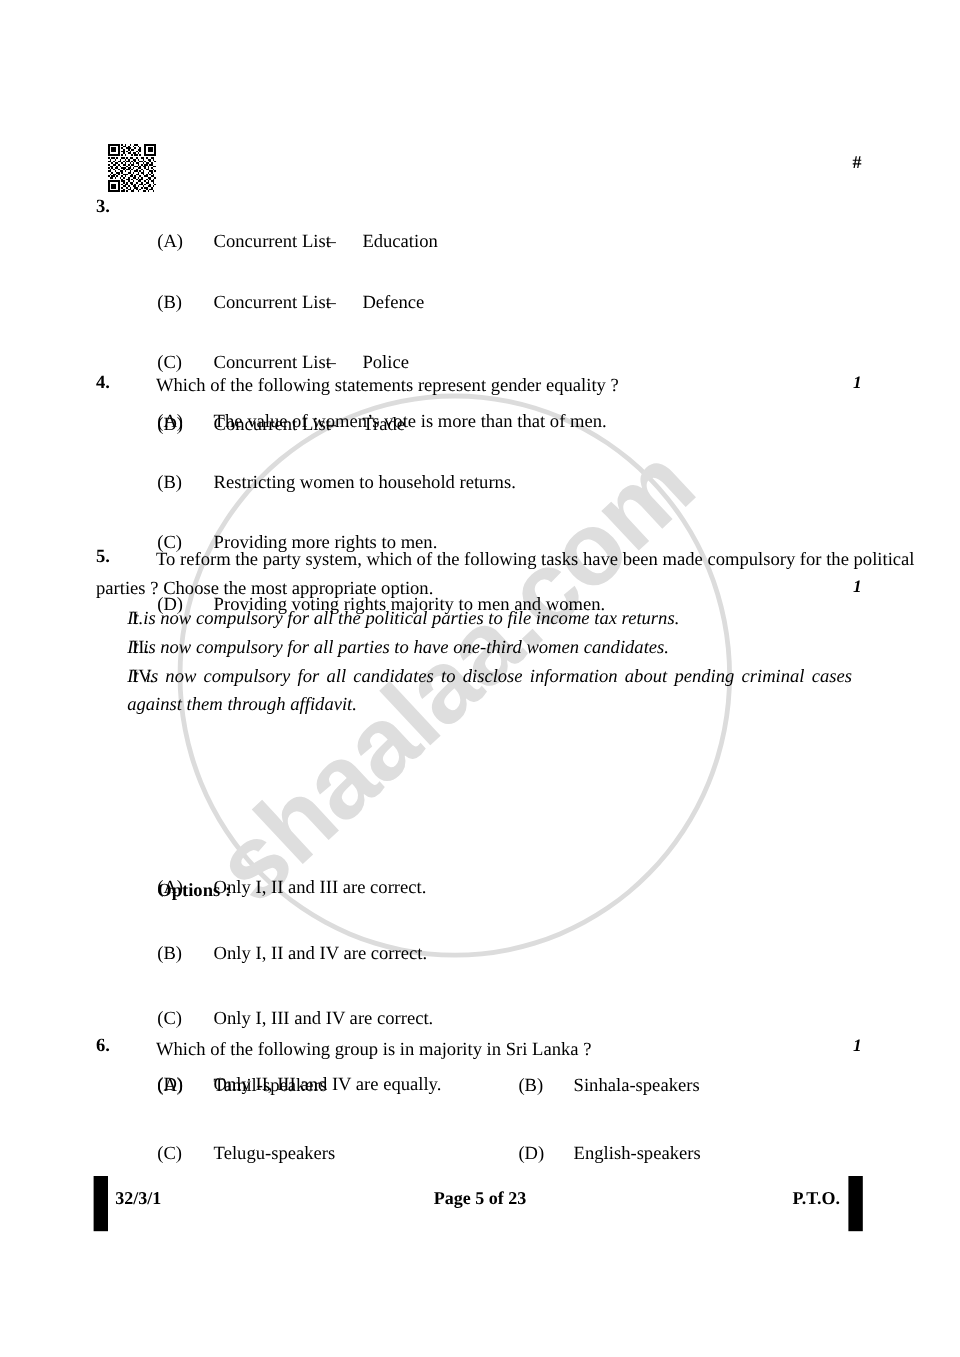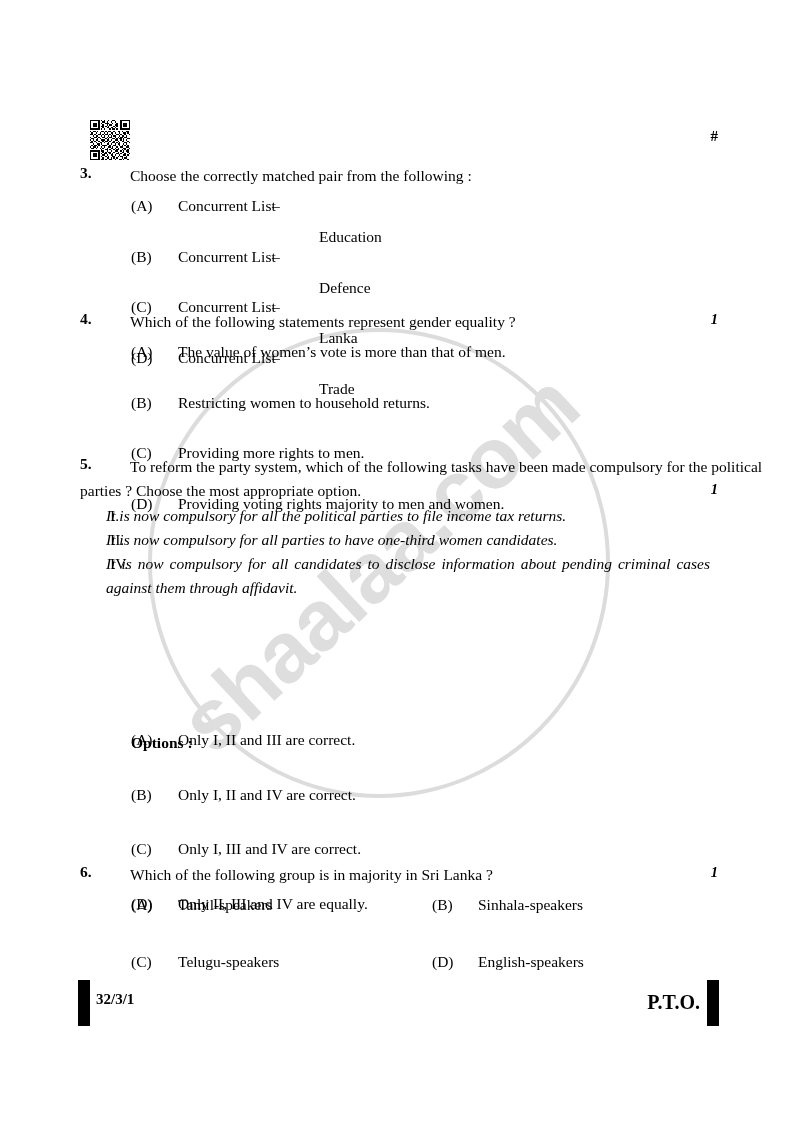--- a/index.html
+++ b/index.html
@@ -134,23 +134,22 @@
     top: 0;
     white-space: nowrap;
   }
   .opt-dash {
     position: absolute;
     left: 272px;
     top: 0;
   }
   .opt-val {
     position: absolute;
-    left: 319px;
+    left: 302px;
     top: 0;
-    margin-top: 31px;
   }
   
   .opt-label.col2 { left: 432px; }
   .opt-text.col2  { left: 478px; }
 
   
   .stmt {
     position: relative;
     font-size: 15.5px;
     line-height: 24px;
@@ -210,21 +209,21 @@
     text-align: center;
     font-size: 15px;
     font-weight: 700;
   }
   .foot-pto {
     position: absolute;
     left: 640px;
     top: 13px;
     width: 60px;
     text-align: right;
-    font-size: 20px;
+    font-size: 15px;
     font-weight: 700;
   }
 </style>
 </head>
 <body>
 
 <div id="watermark">
   <div class="wm-circle"></div>
   <div class="wm-text">shaalaa.com</div>
 </div>
@@ -472,40 +471,39 @@
         <rect x="27" y="28" width="1" height="1"></rect>
       </g>
     </svg>
   </div>
 
   <div class="hash-mark">#</div>
 
   <div class="question" style="top:164px">
     <div class="q-head">
       <span class="q-num">3.</span>
-      <span class="q-text">Choose the correctly matched pair from the following :</span>
     </div>
     <div style="position:relative;height:108px;margin-top:9px">
       <div class="opt-row" style="top:0px">
         <span class="opt-label">(A)</span>
         <span class="opt-text">Concurrent List</span>
         <span class="opt-dash">–</span>
         <span class="opt-val">Education</span>
       </div>
       <div class="opt-row" style="top:25.5px">
         <span class="opt-label">(B)</span>
         <span class="opt-text">Concurrent List</span>
         <span class="opt-dash">–</span>
         <span class="opt-val">Defence</span>
       </div>
       <div class="opt-row" style="top:51px">
         <span class="opt-label">(C)</span>
         <span class="opt-text">Concurrent List</span>
         <span class="opt-dash">–</span>
-        <span class="opt-val">Lanka</span>
+        <span class="opt-val">Police</span>
       </div>
       <div class="opt-row" style="top:76.5px">
         <span class="opt-label">(D)</span>
         <span class="opt-text">Concurrent List</span>
         <span class="opt-dash">–</span>
         <span class="opt-val">Trade</span>
       </div>
     </div>
   </div>
 
@@ -598,16 +596,17 @@
         <span class="opt-label col2">(D)</span>
         <span class="opt-text col2">English-speakers</span>
       </div>
     </div>
   </div>
 
   <div id="footer">
     <div class="foot-bar left"></div>
     <div class="foot-bar right"></div>
     <div class="foot-code">32/3/1</div>
+    <div class="foot-page">Page 5 of 23</div>
     <div class="foot-pto">P.T.O.</div>
   </div>
 
 </div>
 
 </body></html>

